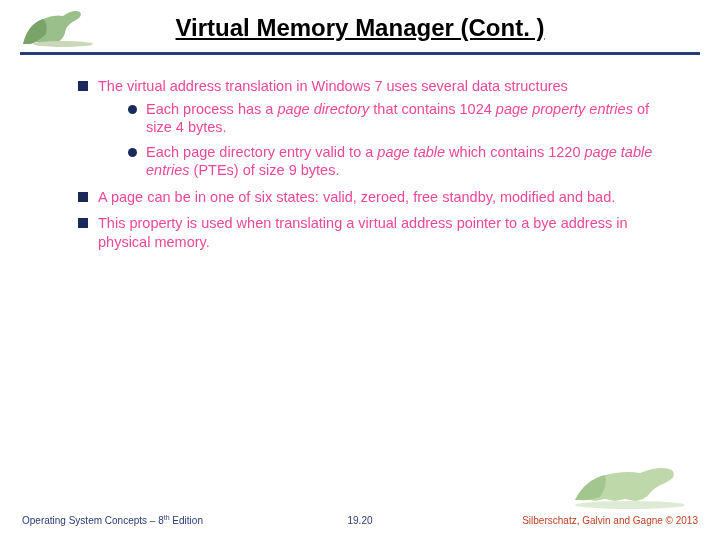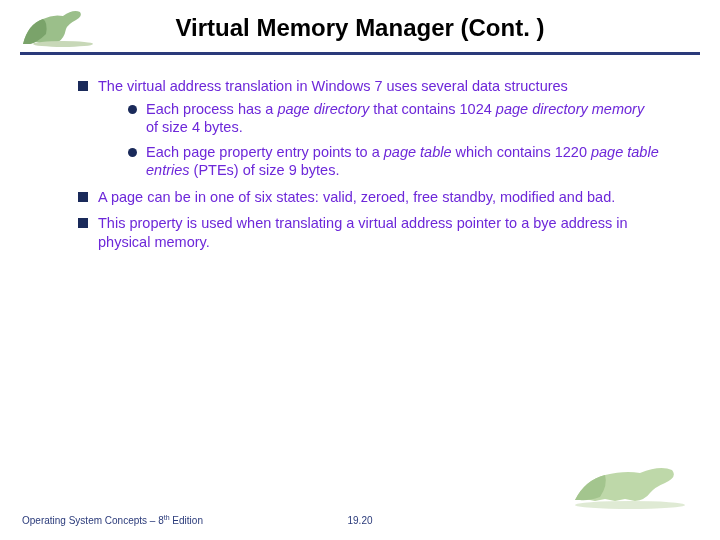--- a/index.html
+++ b/index.html
@@ -7,20 +7,21 @@
     width: 720px;
     height: 540px;
     background: #fff;
     font-family: Arial, Helvetica, sans-serif;
     position: relative;
     overflow: hidden;
   }
   .header {
     position: relative;
     padding: 14px 20px 0 20px;
+    text-decoration: underline;
   }
   .dino-top {
     position: absolute;
     left: 18px;
     top: 4px;
     width: 80px;
     height: 44px;
   }
   .title {
     text-align: center;
@@ -29,21 +30,21 @@
     color: #000;
     padding-bottom: 10px;
   }
   .hr {
     margin: 0 20px 0 20px;
     border-bottom: 3px solid #2a3a7a;
   }
   .content {
     padding: 22px 60px 0 78px;
     font-size: 14.5px;
-    color: #6d28d9;
+    color: #ec4899;
     line-height: 1.28;
   }
   .top-item {
     position: relative;
     margin-bottom: 8px;
     padding-left: 20px;
   }
   .top-item::before {
     content: "";
     position: absolute;
@@ -112,24 +113,24 @@
   </svg>
   <div class="title">Virtual Memory Manager (Cont. )</div>
 </div>
 <div class="hr"></div>
 
 <div class="content">
   <div class="top-item">
     <span>The virtual address translation in Windows 7 uses several data structures</span>
     <div class="sub-list">
       <div class="sub-item">
-        <span>Each process has a </span><em class="i">page directory</em><span> that contains 1024 </span><em class="i">page directory memory</em><span> of size 4 bytes.</span>
+        <span>Each process has a </span><em class="i">page directory</em><span> that contains 1024 </span><em class="i">page property entries</em><span> of size 4 bytes.</span>
       </div>
       <div class="sub-item">
-        <span>Each page property entry points to a </span><em class="i">page table</em><span> which contains 1220 </span><em class="i">page table entries</em><span> (PTEs) of size 9 bytes.</span>
+        <span>Each page directory entry valid to a </span><em class="i">page table</em><span> which contains 1220 </span><em class="i">page table entries</em><span> (PTEs) of size 9 bytes.</span>
       </div>
     </div>
   </div>
   <div class="top-item">
     <span>A page can be in one of six states: valid, zeroed, free standby, modified and bad.</span>
   </div>
   <div class="top-item">
     <span>This property is used when translating a virtual address pointer to a bye address in physical memory.</span>
   </div>
 </div>
@@ -138,13 +139,14 @@
   <ellipse cx="70" cy="50" rx="55" ry="4" fill="#dce8d0"></ellipse>
   <path d="M15 45 Q25 25 45 20 Q65 15 80 18 Q100 10 112 15 Q118 22 105 28 Q95 32 90 38 Q85 45 75 46 L65 44 L55 46 L45 44 L35 46 L25 44 Z" fill="#b8d4a0"></path>
   <path d="M15 45 Q25 25 45 20 Q48 30 40 42 Q28 46 20 45 Z" fill="#9abf82"></path>
 </svg>
 
 <div class="footer">
   <div class="footer-left">
     <span>Operating System Concepts – 8</span><sup>th</sup><span> Edition</span>
   </div>
   <div class="footer-center">19.20</div>
+  <div class="footer-right">Silberschatz, Galvin and Gagne © 2013</div>
 </div>
 
 </body></html>

